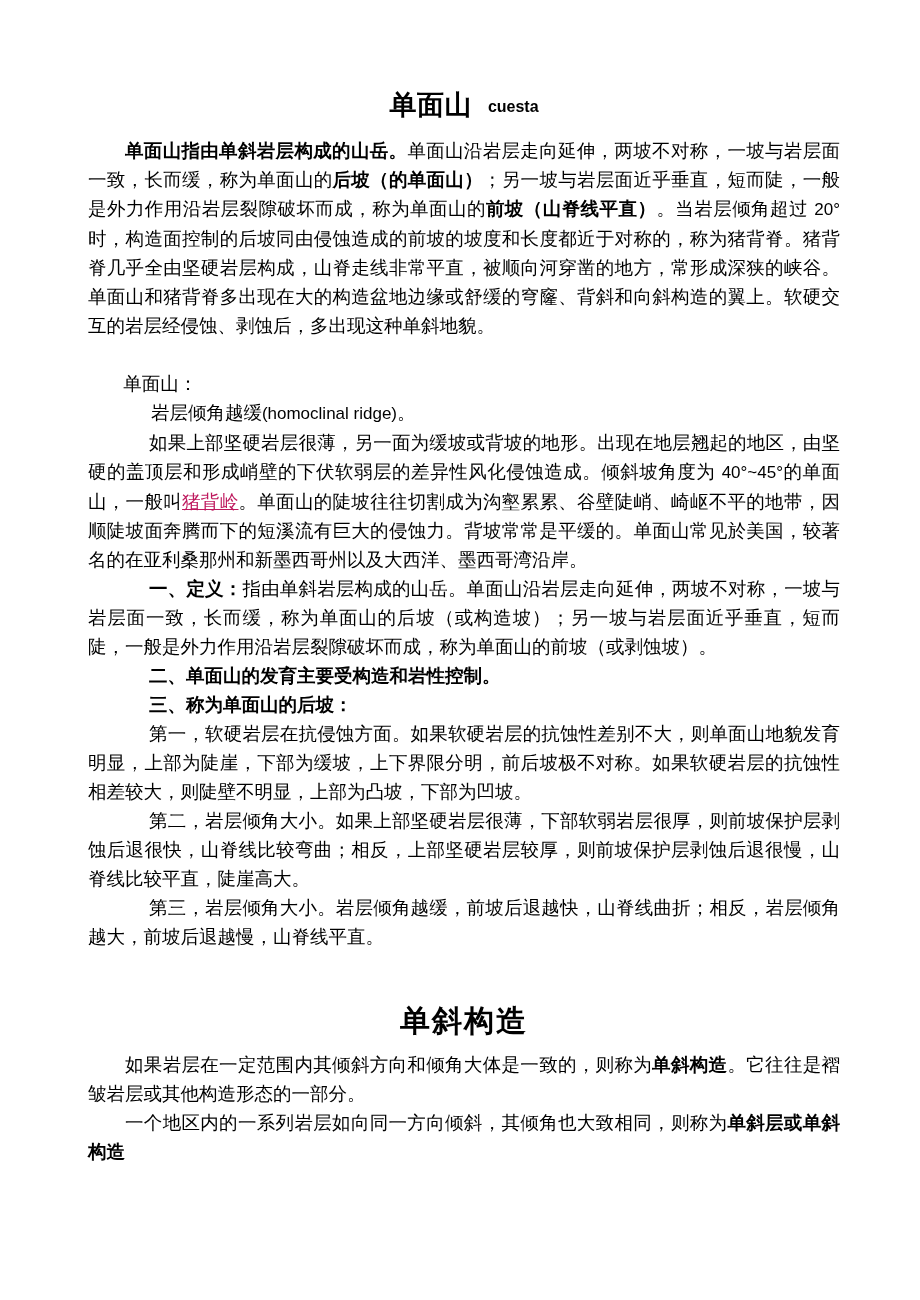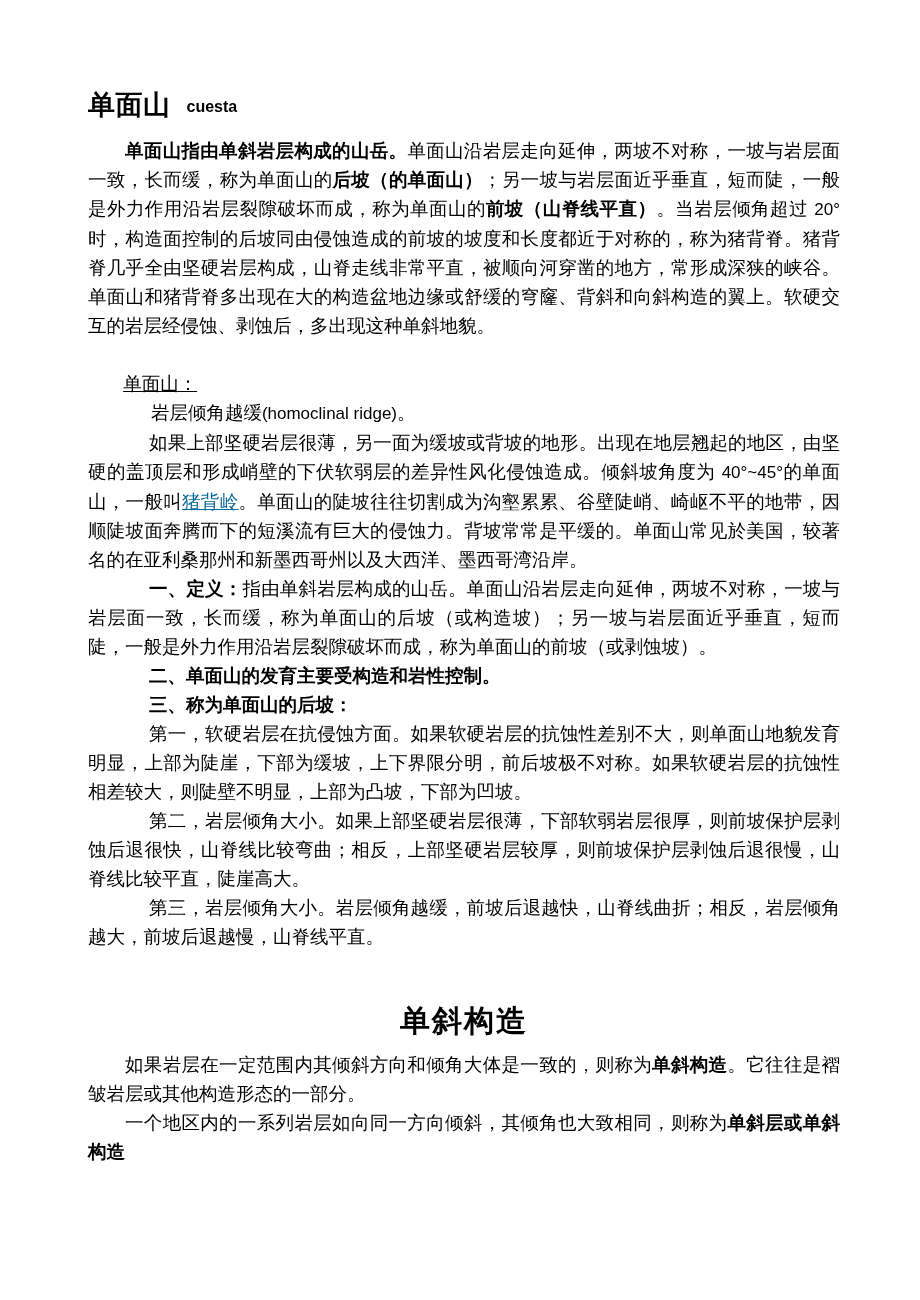--- a/index.html
+++ b/index.html
@@ -22,20 +22,21 @@
     background: #ffffff;
     box-sizing: border-box;
     padding: 88px 80px 0 88px;
   }
   .doc-body {
     width: 752px;
   }
 
   
   .title-main {
+    text-align: center;
     margin: 0 0 14px 0;
     font-weight: bold;
     font-size: 27px;
     line-height: 1.25;
     letter-spacing: 0.5px;
   }
   .title-main .cn {
     font-family: "DejaVu Serif", "Liberation Serif", serif;
     font-size: 27px;
     font-weight: bold;
@@ -62,30 +63,30 @@
   p {
     margin: 0;
     font-size: 18.5px;
     line-height: 29px;
     text-align: justify;
     text-justify: inter-ideograph;
     letter-spacing: 0px;
   }
   .p-indent2 { text-indent: 2em; }
   .p-indent3 { text-indent: 3.3em; }
-  .p-hang1 { padding-left: 1.9em; text-decoration: underline; }
+  .p-hang1 { padding-left: 1.9em; }
   .p-hang2 { padding-left: 3.4em; }
 
   .blank-line { height: 29px; }
   .blank-half { height: 16px; }
 
   b, .b { font-weight: bold; }
 
   .lnk {
-    color: #0369a1;
+    color: #be185d;
     text-decoration: underline;
   }
 
   .sans-inline {
     font-family: "Liberation Sans", "DejaVu Sans", sans-serif;
     font-size: 17px;
   }
   .num {
     font-family: "Liberation Sans", "DejaVu Sans", sans-serif;
     font-size: 17px;

